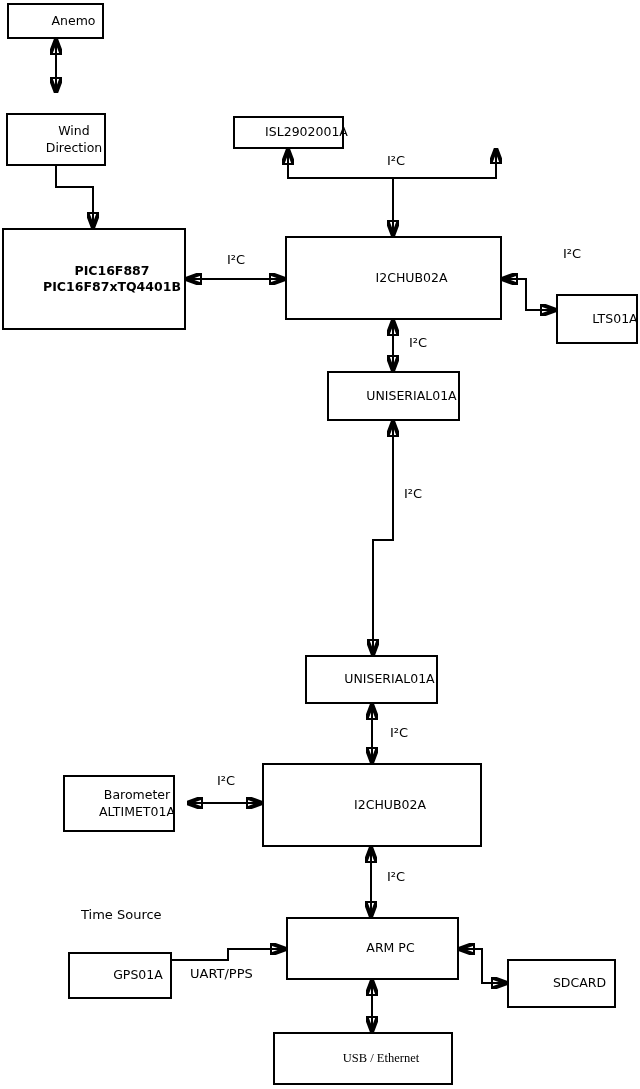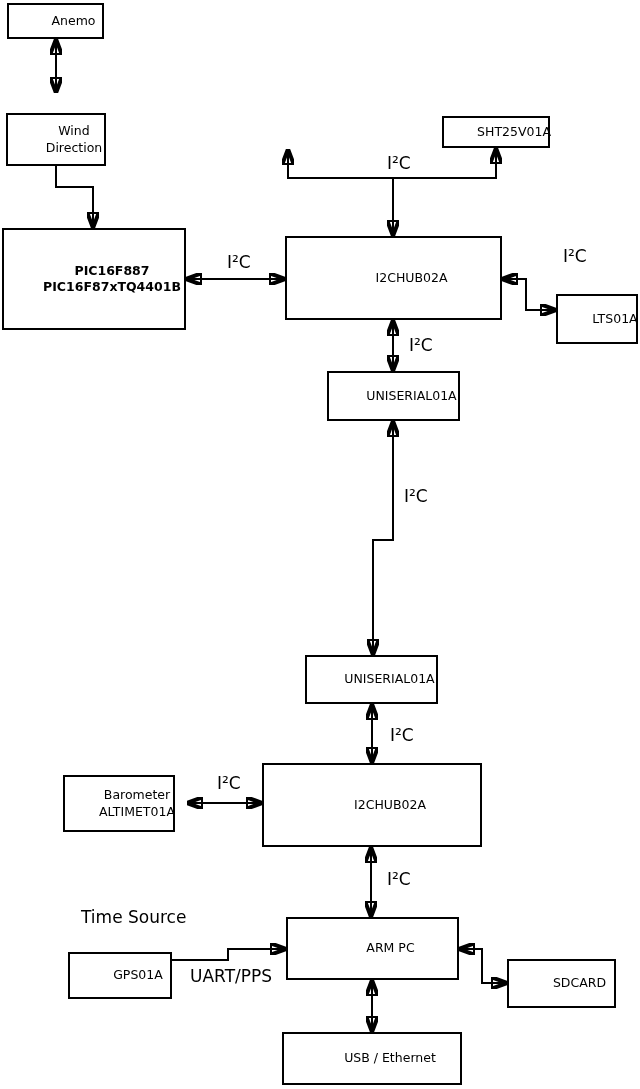--- a/index.html
+++ b/index.html
@@ -11,38 +11,38 @@
   }
   .wires { position:absolute; left:0; top:0; width:640px; height:1089px; }
   .wires path { fill:none; stroke:#000; stroke-width:2; }
   .node {
     position:absolute; background:#ffffff; border:2px solid #000;
     display:flex; align-items:center; justify-content:center;
     text-align:center; font-size:12.5px; line-height:1.3;
     white-space:pre-line; color:#000;padding-left:36px;
   }
   .edge-label {
-    position:absolute; font-size:17px; color:#000; white-space:nowrap;
+    position:absolute; font-size:13px; color:#000; white-space:nowrap;
   }
   
   .n-anemo      { left:7px;   top:3px;    width:97px;  height:36px; }
   .n-wind       { left:6px;   top:93px;   width:100px; height:53px;margin-top:20px; }
   .n-pic        { left:2px;   top:228px;  width:184px; height:102px;font-weight:bold; }
   .n-isl        { left:233px; top:116px;  width:111px; height:33px; }
   .n-sht        { left:442px; top:116px;  width:108px; height:32px; }
   .n-hub1       { left:285px; top:236px;  width:217px; height:84px; }
   .n-lts        { left:556px; top:294px;  width:82px;  height:50px; }
   .n-uni1       { left:327px; top:371px;  width:133px; height:50px; }
   .n-uni2       { left:305px; top:655px;  width:133px; height:49px; }
   .n-hub2       { left:262px; top:763px;  width:220px; height:84px; }
   .n-baro       { left:63px;  top:775px;  width:112px; height:57px; }
   .n-gps        { left:68px;  top:952px;  width:104px; height:47px; }
   .n-arm        { left:286px; top:917px;  width:173px; height:63px; }
   .n-sdcard     { left:507px; top:959px;  width:109px; height:49px; }
-  .n-usb        { left:282px; top:1032px; width:180px; height:53px; }
+  .n-usb        { left:273px; top:1032px; width:180px; height:53px;font-family:Liberation Serif, serif; }
   
   .l-pic-hub    { left:227px; top:252px; }
   .l-sensors    { left:387px; top:153px; }
   .l-lts        { left:563px; top:246px; }
   .l-hub-uni    { left:409px; top:335px; }
   .l-uni-link   { left:404px; top:486px; }
   .l-uni-hub2   { left:390px; top:725px; }
   .l-baro       { left:217px; top:773px; }
   .l-hub2-arm   { left:387px; top:869px; }
   .l-uart       { left:190px; top:966px;text-align:center; }
@@ -73,21 +73,21 @@
     <path d="M172,960 L228,960 L228,949 L286,949" marker-end="url(#ah)"></path>
     <path d="M459,949 L482,949 L482,983 L507,983" marker-start="url(#ah)" marker-end="url(#ah)"></path>
     <path d="M372,980 L372,1032" marker-start="url(#ah)" marker-end="url(#ah)"></path>
   </svg>
 
   <div class="node n-anemo">Anemo</div>
   <div class="node n-wind">Wind
 Direction</div>
   <div class="node n-pic">PIC16F887
 PIC16F87xTQ4401B</div>
-  <div class="node n-sht">SHT25V01A</div>
+  <div class="node n-isl">ISL2902001A</div>
   <div class="node n-hub1">I2CHUB02A</div>
   <div class="node n-lts">LTS01A</div>
   <div class="node n-uni1">UNISERIAL01A</div>
   <div class="node n-uni2">UNISERIAL01A</div>
   <div class="node n-hub2">I2CHUB02A</div>
   <div class="node n-baro">Barometer
 ALTIMET01A</div>
   <div class="node n-gps">GPS01A</div>
   <div class="node n-sdcard">SDCARD</div>
   <div class="node n-arm">ARM PC</div>

